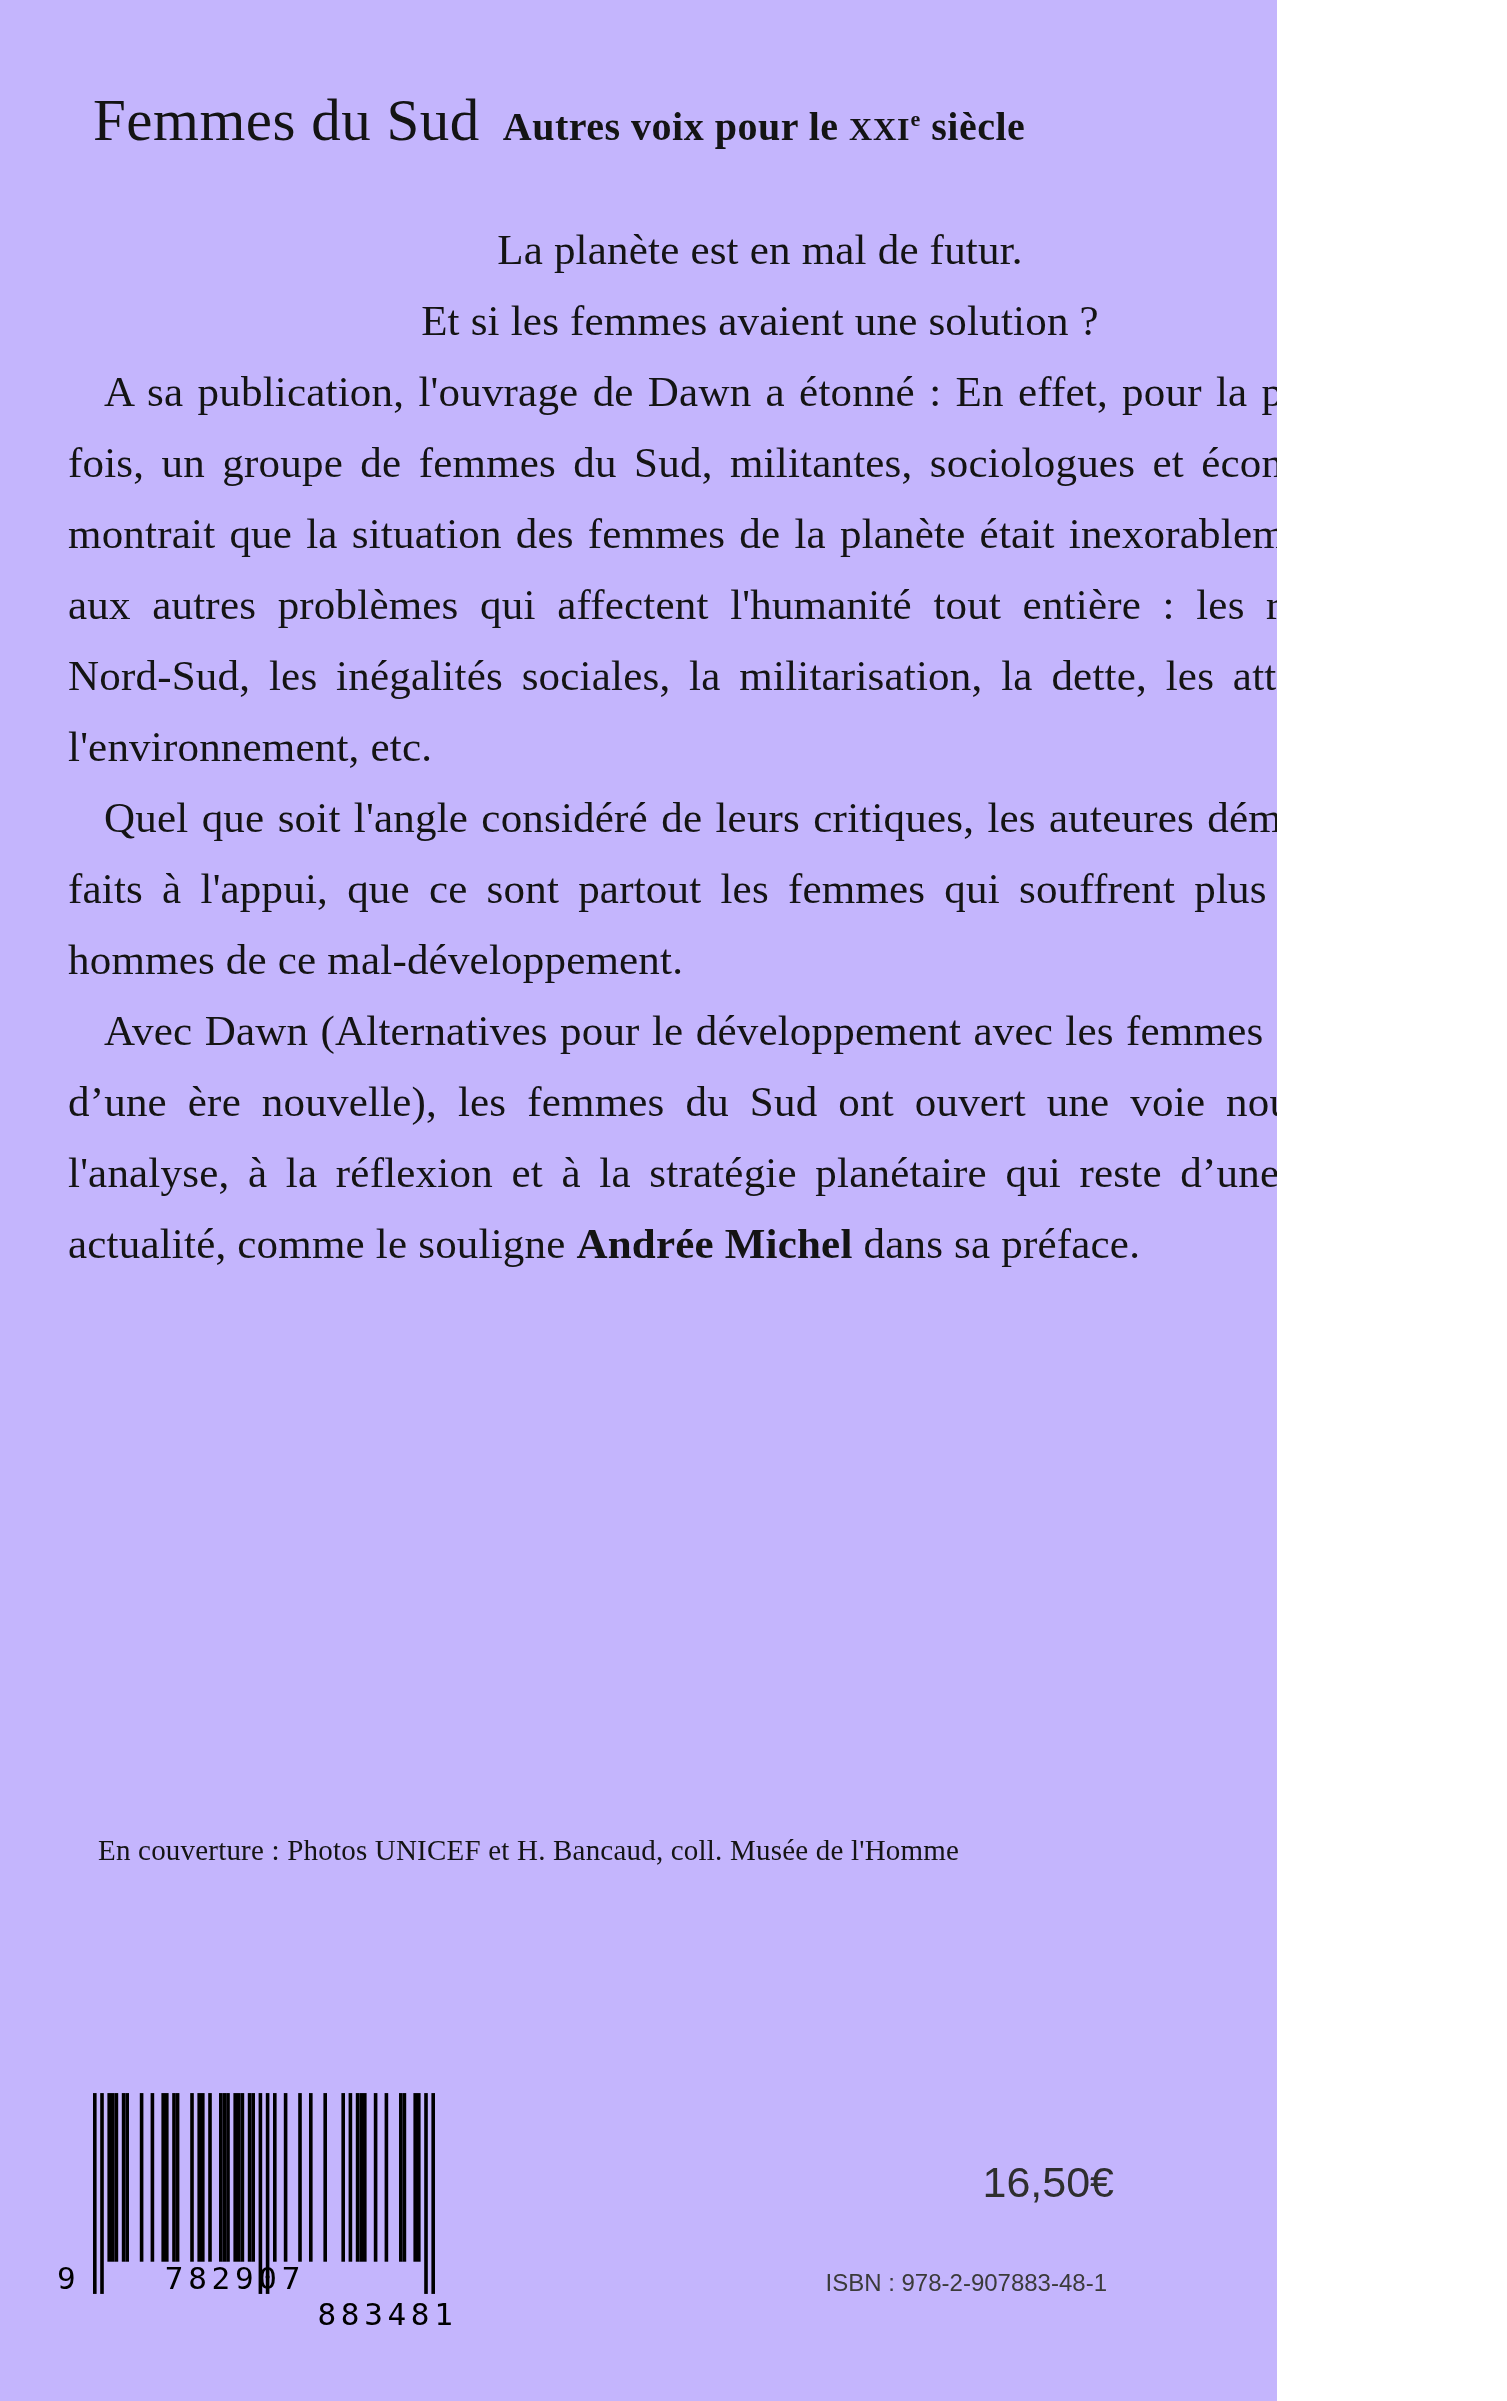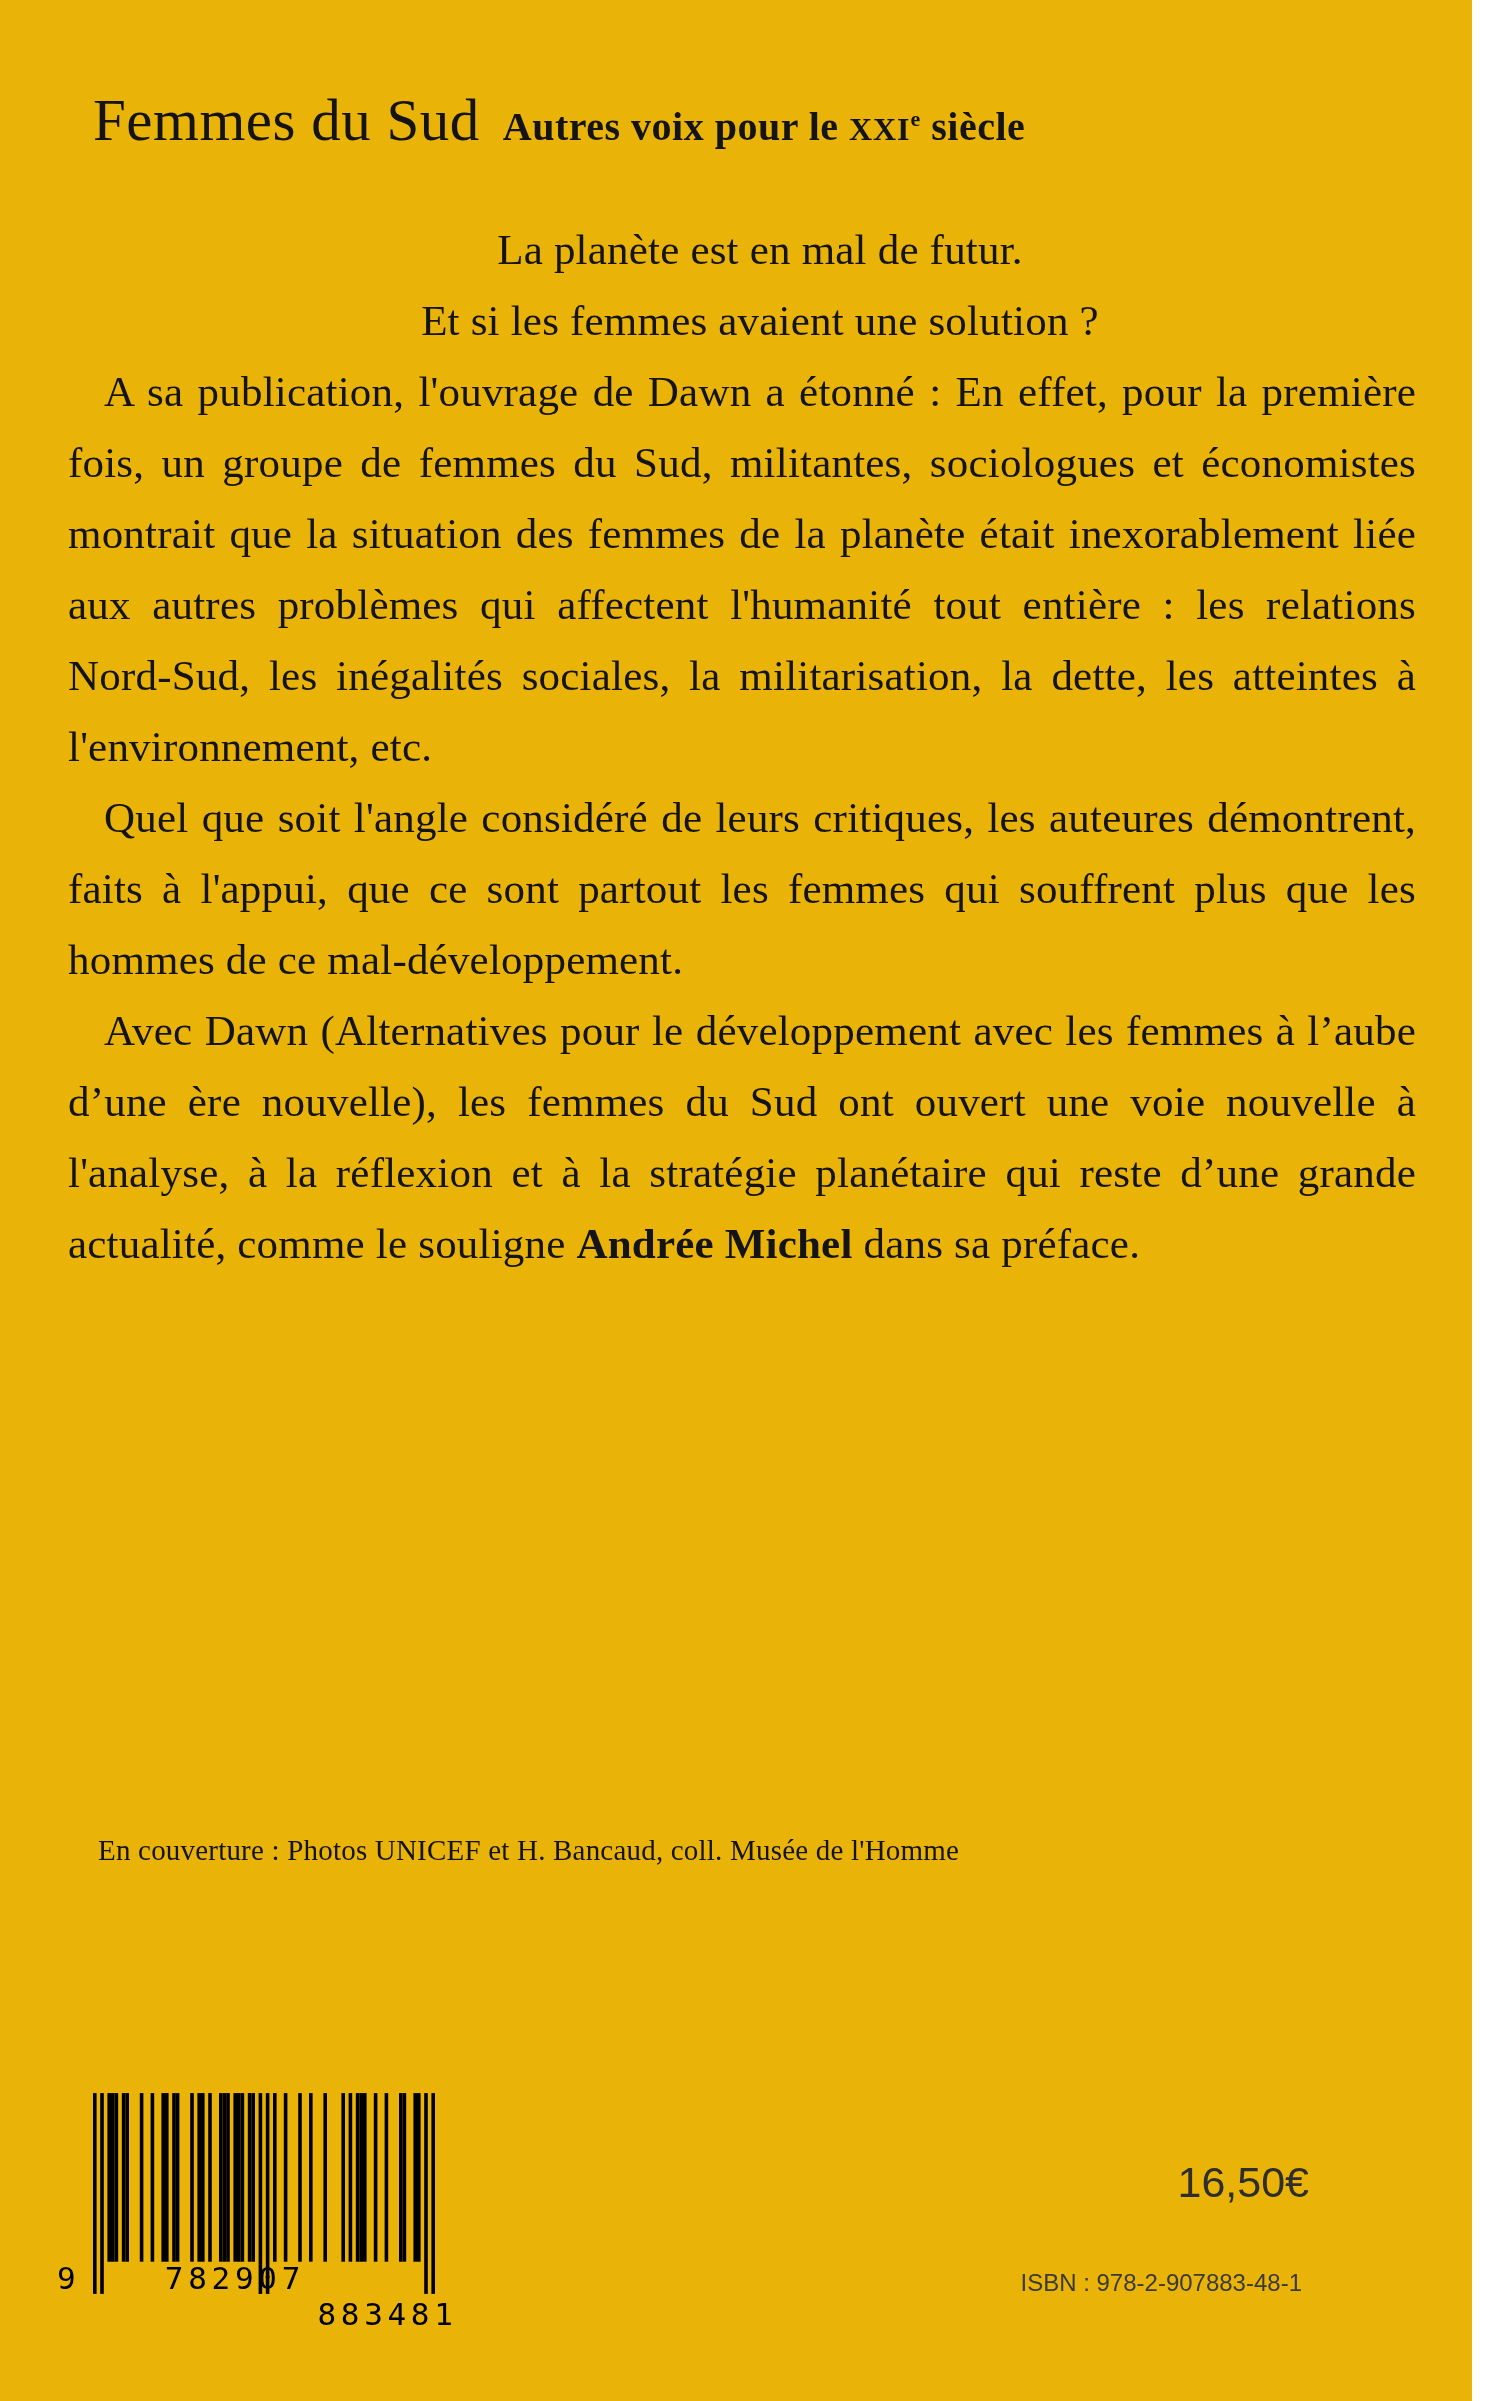--- a/index.html
+++ b/index.html
@@ -1,20 +1,20 @@
 <!DOCTYPE html>
 <html style="font-size:15px"><head>
 <meta charset="utf-8">
 <style>
   html,body{margin:0;padding:0;background:#ffffff;}
   .page{
     position:relative;
-    width:1472px;
+    width:1277px;
     height:2402px;
-    background:#eab308;
+    background:#c4b5fd;
     font-family:"Liberation Serif", serif;
     color:#141414;
     overflow:hidden;
   }
   .title-row{
     position:absolute;
     left:93px;
     top:91px;
     white-space:nowrap;
     line-height:1;

